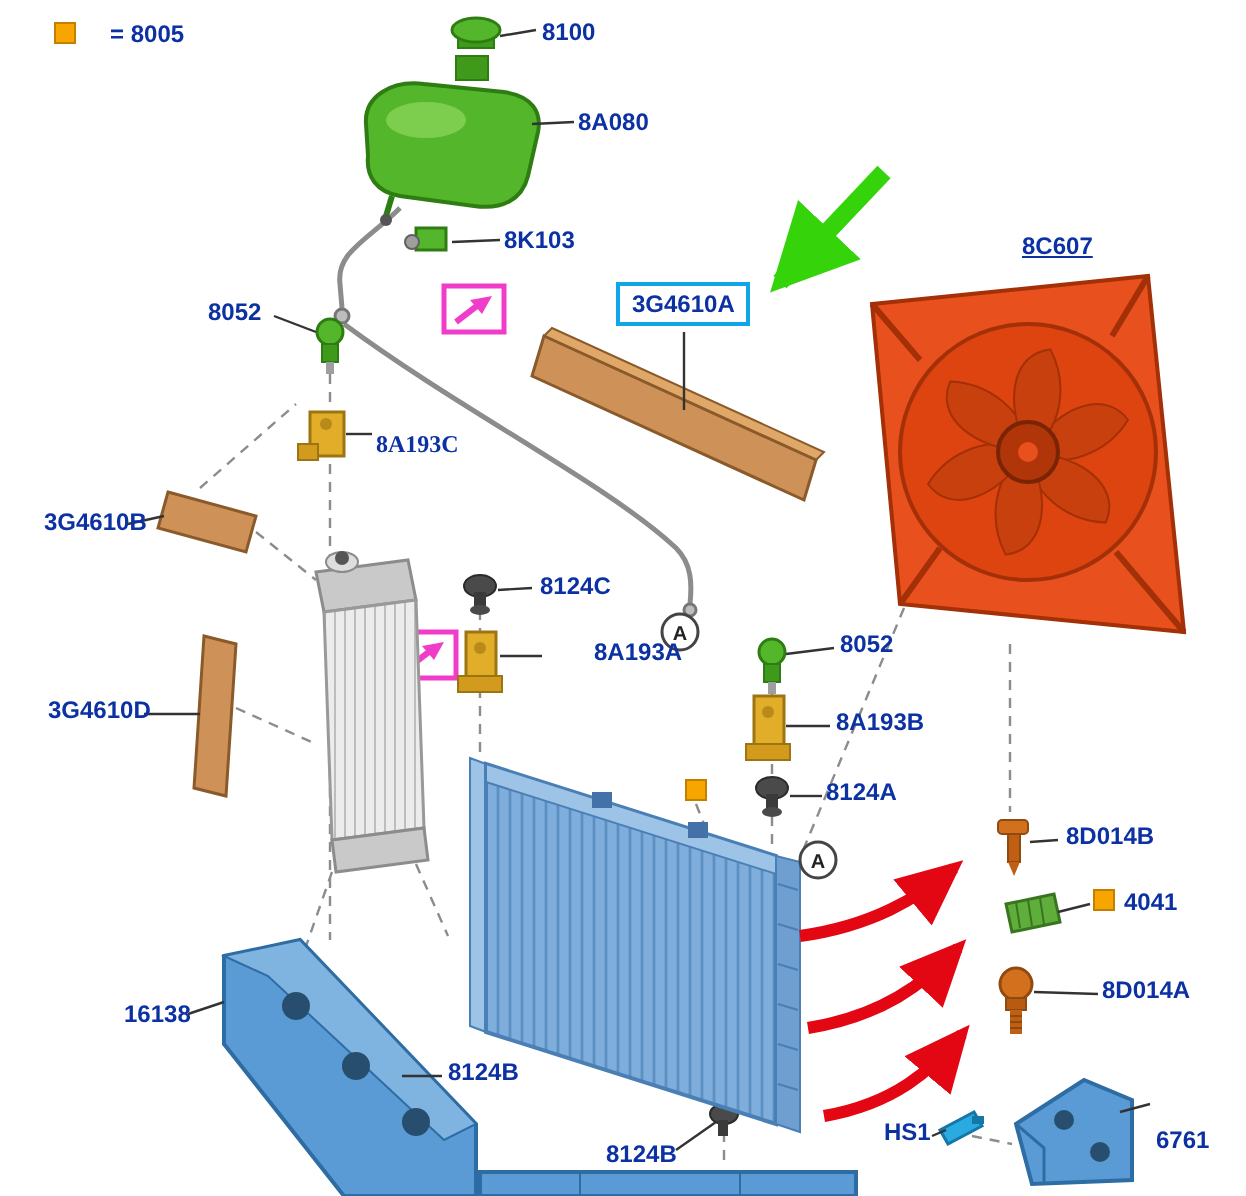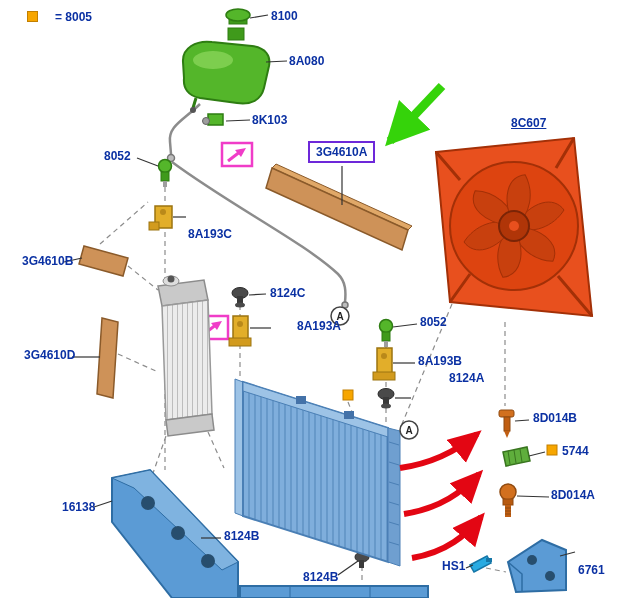--- a/index.html
+++ b/index.html
@@ -4,21 +4,21 @@
 <style>
   * { margin:0; padding:0; box-sizing:border-box; }
   body { font-family:"Liberation Sans", sans-serif; background:#ffffff; }
   .stage { position:relative; width:623px; height:598px; background:#ffffff; overflow:hidden; }
   .stage > svg { position:absolute; left:0; top:0; }
   svg text { font-family:"Liberation Sans", sans-serif; }
   .label {
     position:absolute; font-size:12px; font-weight:bold; color:#0B31A3;
     white-space:nowrap; line-height:1;
   }
-  .label.boxed { border:2px solid #6d28d9; padding:3px 6px; }
+  .label.boxed { border:2px solid #0ea5e9; padding:3px 6px; }
   .legend-square {
     position:absolute; width:11px; height:11px;
     background:#F7A600; border:1px solid #C27F00;
   }
 </style>
 </head>
 <body>
 
 <div class="stage">
 
@@ -288,30 +288,30 @@
 
 <div class="legend-square" style="left:27px; top:11px;"></div>
 <div class="label" style="left:43px; top:11px;margin-left:12px;">= 8005</div>
 
 <div class="label" style="left:271px; top:10px;">8100</div>
 <div class="label" style="left:289px; top:55px;">8A080</div>
 <div class="label" style="left:252px; top:114px;">8K103</div>
 <div class="label" style="left:104px; top:150px;">8052</div>
 <div class="label boxed" style="left:308px; top:141px;">3G4610A</div>
 <div class="label" style="left:511px; top:117px;text-decoration:underline;">8C607</div>
-<div class="label" style="left:188px; top:228px;">8A193C</div>
+<div class="label" style="left:188px; top:216px;font-family:Liberation Serif, serif;">8A193C</div>
 <div class="label" style="left:22px; top:255px;">3G4610B</div>
 <div class="label" style="left:270px; top:287px;">8124C</div>
 <div class="label" style="left:273px; top:320px;margin-left:24px;">8A193A</div>
 <div class="label" style="left:24px; top:349px;">3G4610D</div>
 <div class="label" style="left:420px; top:316px;">8052</div>
 <div class="label" style="left:418px; top:355px;">8A193B</div>
-<div class="label" style="left:413px; top:372px;margin-left:36px;">8124A</div>
+<div class="label" style="left:413px; top:390px;">8124A</div>
 <div class="label" style="left:533px; top:412px;">8D014B</div>
-<div class="label" style="left:562px; top:445px;">5744</div>
+<div class="label" style="left:562px; top:445px;">4041</div>
 <div class="label" style="left:551px; top:489px;">8D014A</div>
 <div class="label" style="left:62px; top:501px;">16138</div>
 <div class="label" style="left:224px; top:530px;">8124B</div>
 <div class="label" style="left:303px; top:571px;">8124B</div>
 <div class="label" style="left:442px; top:560px;">HS1</div>
 <div class="label" style="left:578px; top:564px;">6761</div>
 
 </div>
 
 </body></html>

